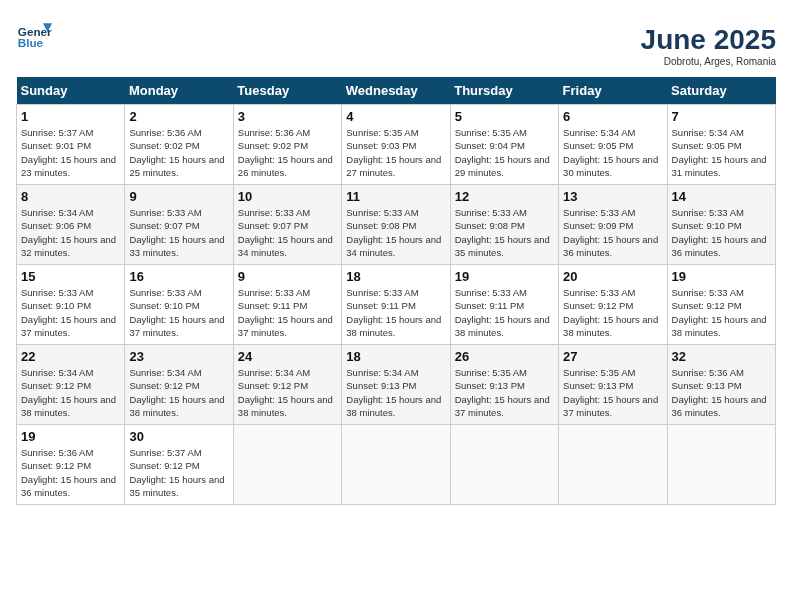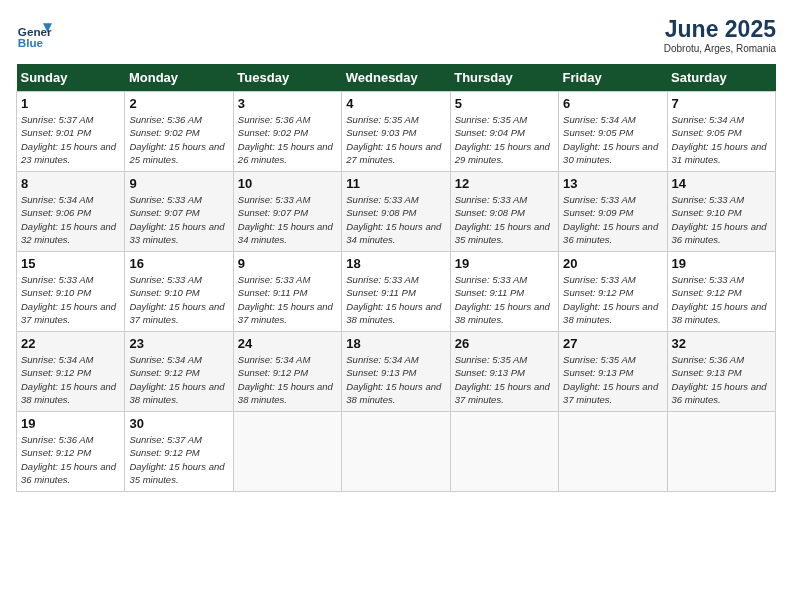--- a/index.html
+++ b/index.html
@@ -22,35 +22,36 @@
       gap: 6px;
     }
     .logo-icon {
       width: 36px;
       height: 36px;
     }
     .title-area {
       text-align: right;
     }
     .calendar-title {
-      font-size: 23px;
+      font-size: 28px;
       font-weight: bold;
       color: #1a3a5c;
+      margin-top: 8px;
     }
     .calendar-subtitle {
       font-size: 10px;
       color: #333;
     }
     table {
       width: 100%;
       border-collapse: collapse;
       font-size: 10px;
     }
     thead tr th {
-      background-color: #14532d;
+      background-color: #0c4a6e;
       color: #fff;
       padding: 6px 4px;
       text-align: left;
       font-size: 13px;
       font-weight: bold;
     }
     tbody tr td {
       border: 1px solid #ccc;
       vertical-align: top;
       padding: 4px;
@@ -65,21 +66,20 @@
       font-size: 13px;
       font-weight: bold;
       color: #111;
       display: block;
       margin-bottom: 2px;
     }
     .day-info {
       color: #333;
       font-size: 9.5px;
       line-height: 1.4;
-      font-style: italic;
     }
     .empty-cell {
       background: #f9f9f9 !important;
     }
   </style>
 </head>
 <body>
 
 <div class="header-area">
   <div class="logo">

